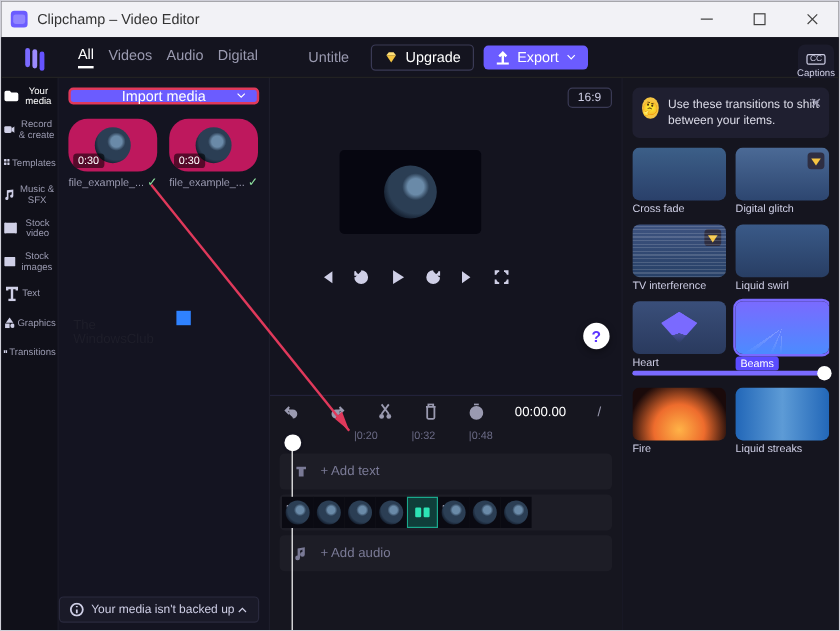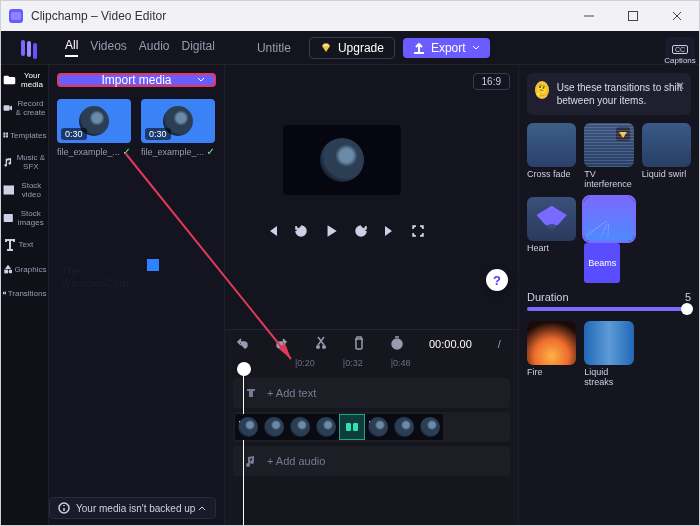--- a/index.html
+++ b/index.html
@@ -54,21 +54,21 @@
   .rail-item{display:flex;align-items:center;gap:2px;color:var(--muted);font-size:8px;text-align:center;width:44px}
   .rail-item svg{fill:#cfcfe6}
   .rail-item.active{color:#fff}
   .rail-item.active svg{fill:#fff}
   
   .media{width:176px;background:#141421;border-right:1px solid #1d1d2b;padding:8px;position:relative}
   .import{display:flex;align-items:center;justify-content:center;gap:8px;background:var(--accent);color:#fff;border:2px solid #e0395b;border-radius:4px;height:14px;font-size:12px;position:relative}
   .import .caret{position:absolute;right:8px}
   .thumbs{display:flex;gap:10px;margin-top:12px}
   .thumb{width:74px}
-  .thumb .img{width:74px;height:44px;background:#3b82f6;border-radius:4px;position:relative;overflow:hidden}
+  .thumb .img{width:74px;height:44px;background:#be185d;border-radius:16px;position:relative;overflow:hidden}
   .planet{position:absolute;left:50%;top:50%;transform:translate(-50%,-50%);width:30px;height:30px;border-radius:50%;background:radial-gradient(circle at 60% 40%, #6a8aa8 0 18%, #2b3e54 30% 60%, #0b1220 80%)}
   .thumb .dur{position:absolute;left:4px;bottom:3px;font-size:9px;color:#fff;background:rgba(0,0,0,.55);padding:1px 4px;border-radius:3px}
   .thumb .name{font-size:9px;color:var(--muted);margin-top:3px;white-space:nowrap;overflow:hidden;text-overflow:ellipsis;display:flex;align-items:center;justify-content:space-between}
   .thumb .name .chk{color:#8fe3a0;font-size:10px}
   .watermark{position:absolute;left:12px;top:200px;font-size:11px;color:#1e1e2a}
   .watermark .logo{display:inline-block;width:12px;height:12px;background:#2f82ff;margin-right:2px;transform:translateY(2px)}
   .backup{position:absolute;left:0;right:8px;bottom:6px;display:flex;align-items:center;justify-content:space-between;background:#1a1a28;border:1px solid #2a2a3e;border-radius:4px;padding:4px 8px;font-size:10px;color:#cfcfe6}
   .backup .left{display:flex;align-items:center;gap:6px}
   
   .stage{flex:1;background:#14141f;position:relative;border-right:1px solid #1d1d2b}
@@ -94,27 +94,27 @@
   .vframe .mini{position:absolute;left:50%;top:50%;transform:translate(-50%,-50%);width:20px;height:20px;border-radius:50%;background:radial-gradient(circle at 60% 40%, #6a8aa8 0 18%, #2b3e54 30% 60%, #0b1220 80%)}
   .vframe .spk{position:absolute;left:3px;top:3px}
   .trnode{flex:0 0 26px;height:26px;background:#0f3e3a;display:flex;align-items:center;justify-content:center;border:1px solid #1aa88c}
   .trnode svg{fill:#2de3b5}
   
   .right{width:180px;background:#15151f;padding:8px;position:relative}
   .tip{background:#1f1f30;border-radius:6px;padding:8px;display:flex;gap:8px;position:relative;margin-bottom:8px}
   .tip .emoji{width:18px;height:18px;border-radius:50%;background:#f5c542;display:flex;align-items:center;justify-content:center;font-size:11px}
   .tip .text{font-size:10px;color:#dcdce8;line-height:1.3}
   .tip .close{position:absolute;right:6px;top:6px;color:#9a9ab0;font-size:12px}
-  .grid{display:grid;grid-template-columns:1fr 1fr 1fr;gap:8px;max-height:250px;overflow:hidden}
+  .grid{display:grid;grid-template-columns:1fr 1fr;gap:8px;max-height:250px;overflow:hidden}
   .gi{display:flex;flex-direction:column;gap:2px}
   .gi .card{height:44px;border-radius:6px;position:relative;overflow:hidden}
   .gi .badge{position:absolute;right:4px;top:4px;width:14px;height:14px;border-radius:3px;background:#2e2e42;display:flex;align-items:center;justify-content:center}
   .gi .label{font-size:9px;color:#cfcfe6}
   .gi.sel .card{outline:2px solid #7a6aff}
-  .gi.sel .label{background:#5a4cff;border-radius:3px;padding:15px 4px;color:#fff;width:max-content}
+  .gi.sel .label{background:#5a4cff;border-radius:3px;padding:1px 4px;color:#fff;width:max-content}
   
   .crossfade{background:linear-gradient(180deg,#3c5f88,#2a406a)}
   .glitch{background:linear-gradient(180deg,#4b6a96,#2d4670)}
   .tvint{background:linear-gradient(180deg,#3e5380,#274066)}
   .tvint::after{content:"";position:absolute;inset:0;background:repeating-linear-gradient(0deg,rgba(255,255,255,.15) 0 1px,transparent 1px 3px)}
   .liquidswirl{background:linear-gradient(180deg,#3a5a88,#283e64)}
   .heart{background:linear-gradient(180deg,#3a4f7a,#2a3a5e)}
   .heart::after{content:"";position:absolute;left:50%;top:50%;width:30px;height:26px;transform:translate(-50%,-50%);background:radial-gradient(circle at 30% 30%,#7a6aff 40%,transparent 41%),radial-gradient(circle at 70% 30%,#7a6aff 40%,transparent 41%),linear-gradient(#7a6aff,transparent);clip-path:polygon(50% 100%,0 35%,50% 0,100% 35%)}
   .beams{background:linear-gradient(180deg,#7a6aff,#4c8bff);outline:2px solid #7a6aff}
   .beams::after{content:"";position:absolute;inset:0;background:conic-gradient(from 180deg,rgba(255,255,255,.6) 0 6deg,transparent 6deg 20deg,rgba(255,255,255,.5) 20deg 26deg,transparent 26deg 50deg,rgba(255,255,255,.5) 50deg 56deg,transparent 56deg 100deg);mask:linear-gradient(#000,#0000)}
@@ -466,20 +466,30 @@
         <span class="emoji">🤔</span>
         <span class="text">Use these transitions to shift between your items.</span>
         <span class="close">✕</span>
       </div>
       <div class="grid">
         <div class="gi">
             <div class="card crossfade"></div>
             <div class="label">Cross fade</div>
           </div>
         <div class="gi">
+            <div class="card glitch">
+              <span class="badge">
+                <svg width="10" height="10" viewBox="0 0 10 10">
+                  <polygon fill="#f5c542" points="1,3 9,3 5,9"></polygon>
+                </svg>
+              </span>
+            </div>
+            <div class="label">Digital glitch</div>
+          </div>
+        <div class="gi">
             <div class="card tvint">
               <span class="badge">
                 <svg width="10" height="10" viewBox="0 0 10 10">
                   <polygon fill="#f5c542" points="1,3 9,3 5,9"></polygon>
                 </svg>
               </span>
             </div>
             <div class="label">TV interference</div>
           </div>
         <div class="gi">
@@ -488,24 +498,20 @@
           </div>
         <div class="gi">
             <div class="card heart"></div>
             <div class="label">Heart</div>
           </div>
         <div class="gi sel">
             <div class="card beams"></div>
             <div class="label">Beams</div>
           </div>
       </div>
-      <div class="duration">
-        <span>Duration</span>
-        <span>5</span>
-      </div>
       <div class="slider">
           <span class="knob"></span>
         </div>
       <div class="grid" style="margin-top:10px">
         <div class="gi">
             <div class="card fire"></div>
             <div class="label">Fire</div>
           </div>
         <div class="gi">
             <div class="card streaks"></div>

